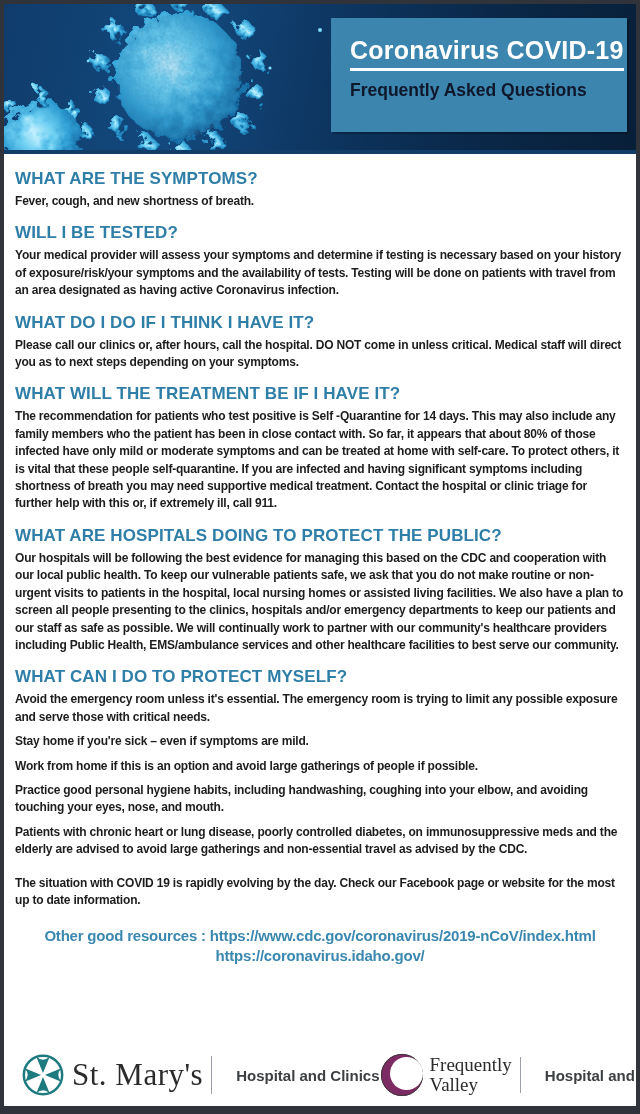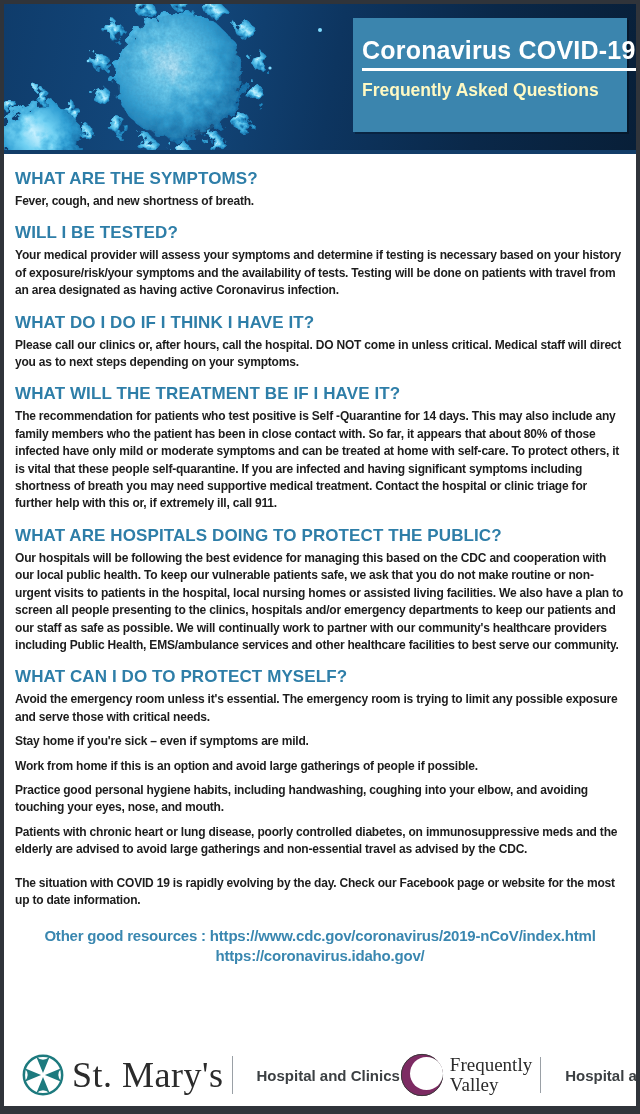--- a/index.html
+++ b/index.html
@@ -12,30 +12,30 @@
   }
   
   .hdr{
     position:relative;height:150px;flex:0 0 150px;
     background:linear-gradient(100deg,#0f3c6b 0%,#13497e 28%,#0d3560 52%,#0a2849 75%,#081f38 100%);
     border-bottom:4px solid #123d68;
     overflow:hidden;
   }
   .hdr svg.virus{position:absolute;left:0;top:0;}
   .titlebox{
-    position:absolute;top:14px;right:9px;width:274px;height:114px;
-    background:#3b85ae;padding:18px 14px 0 9px;
+    position:absolute;top:14px;right:9px;width:296px;height:114px;
+    background:#3b85ae;padding:18px 14px 0 19px;
     box-shadow:2px 2px 0 rgba(0,0,0,.25);
   }
   .title{
     display:inline-block;color:#ffffff;font-size:25px;font-weight:bold;
     letter-spacing:.2px;border-bottom:3px solid #ffffff;padding-bottom:3px;
     white-space:nowrap;
   }
-  .subtitle{color:#fef9c3;font-size:17.5px;font-weight:bold;margin-top:9px;}
+  .subtitle{color:#0f172a;font-size:17.5px;font-weight:bold;margin-top:9px;}
   
   .content{flex:1 1 auto;padding:2px 11px 0 11px;color:#1d1d1d;}
   .content h2{
     color:#2e7ea8;font-size:17px;line-height:17px;font-weight:bold;
     margin:14px 0 6px 0;letter-spacing:.1px;
   }
   .content p{
     font-size:12px;line-height:17.4px;font-weight:bold;
     letter-spacing:-.2px;margin:0 0 7px 0;color:#1d1d1d;
   }
@@ -45,21 +45,21 @@
     font-size:15px;line-height:20px;letter-spacing:-.2px;
   }
   
   .ftr{
     flex:0 0 58px;display:flex;align-items:center;justify-content:space-between;
     padding:2px 16px 6px 16px;background:#ffffff;
   }
   .logo{display:flex;align-items:center;}
   .logo .mark{flex:0 0 auto;margin-right:6px;}
   .sm-name{
-    font-family:"Liberation Serif",serif;font-size:36px;color:#2b2b2b;
+    font-family:"Liberation Serif",serif;font-size:31px;color:#2b2b2b;
     letter-spacing:.5px;white-space:nowrap;
   }
   .cv-name{
     font-family:"Liberation Serif",serif;font-size:19px;line-height:20px;
     color:#2b2b2b;white-space:nowrap;
   }
   .vdiv{width:1px;background:#9aa0a6;align-self:stretch;margin:4px 8px;}
   .tagline{font-size:15px;font-weight:bold;color:#3c4043;white-space:nowrap;padding-left:16px;}
 </style>
 </head>

